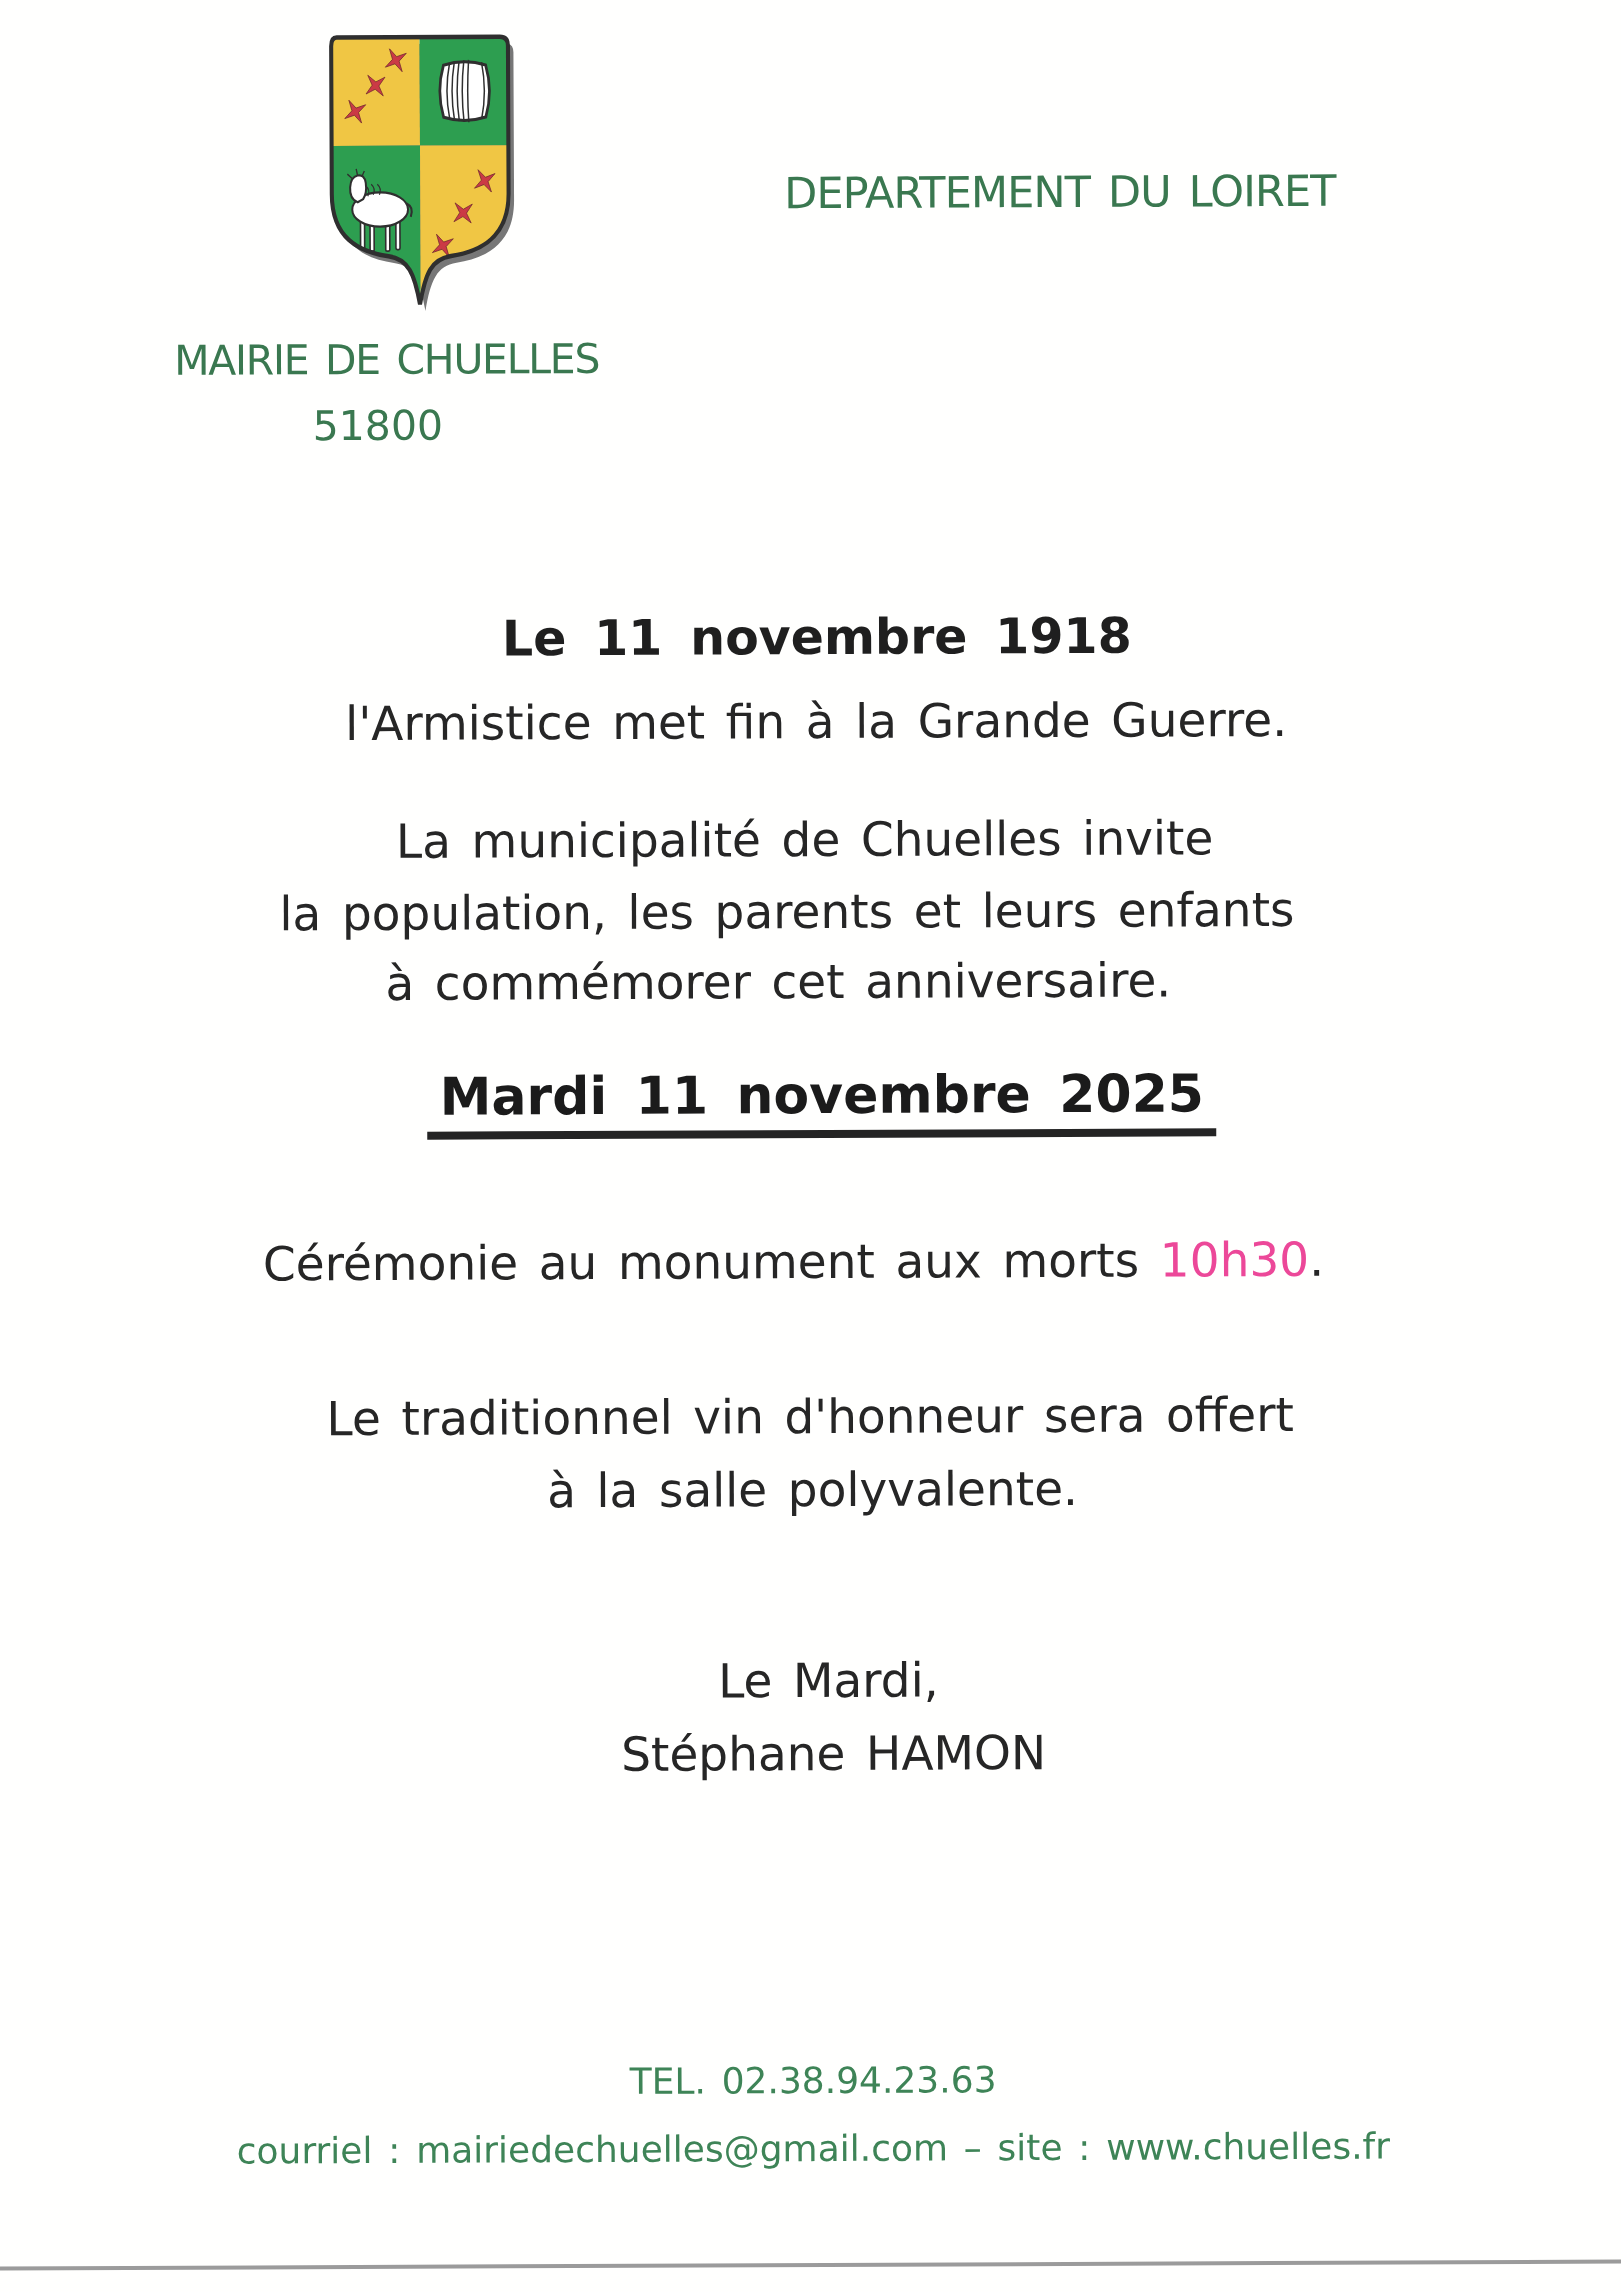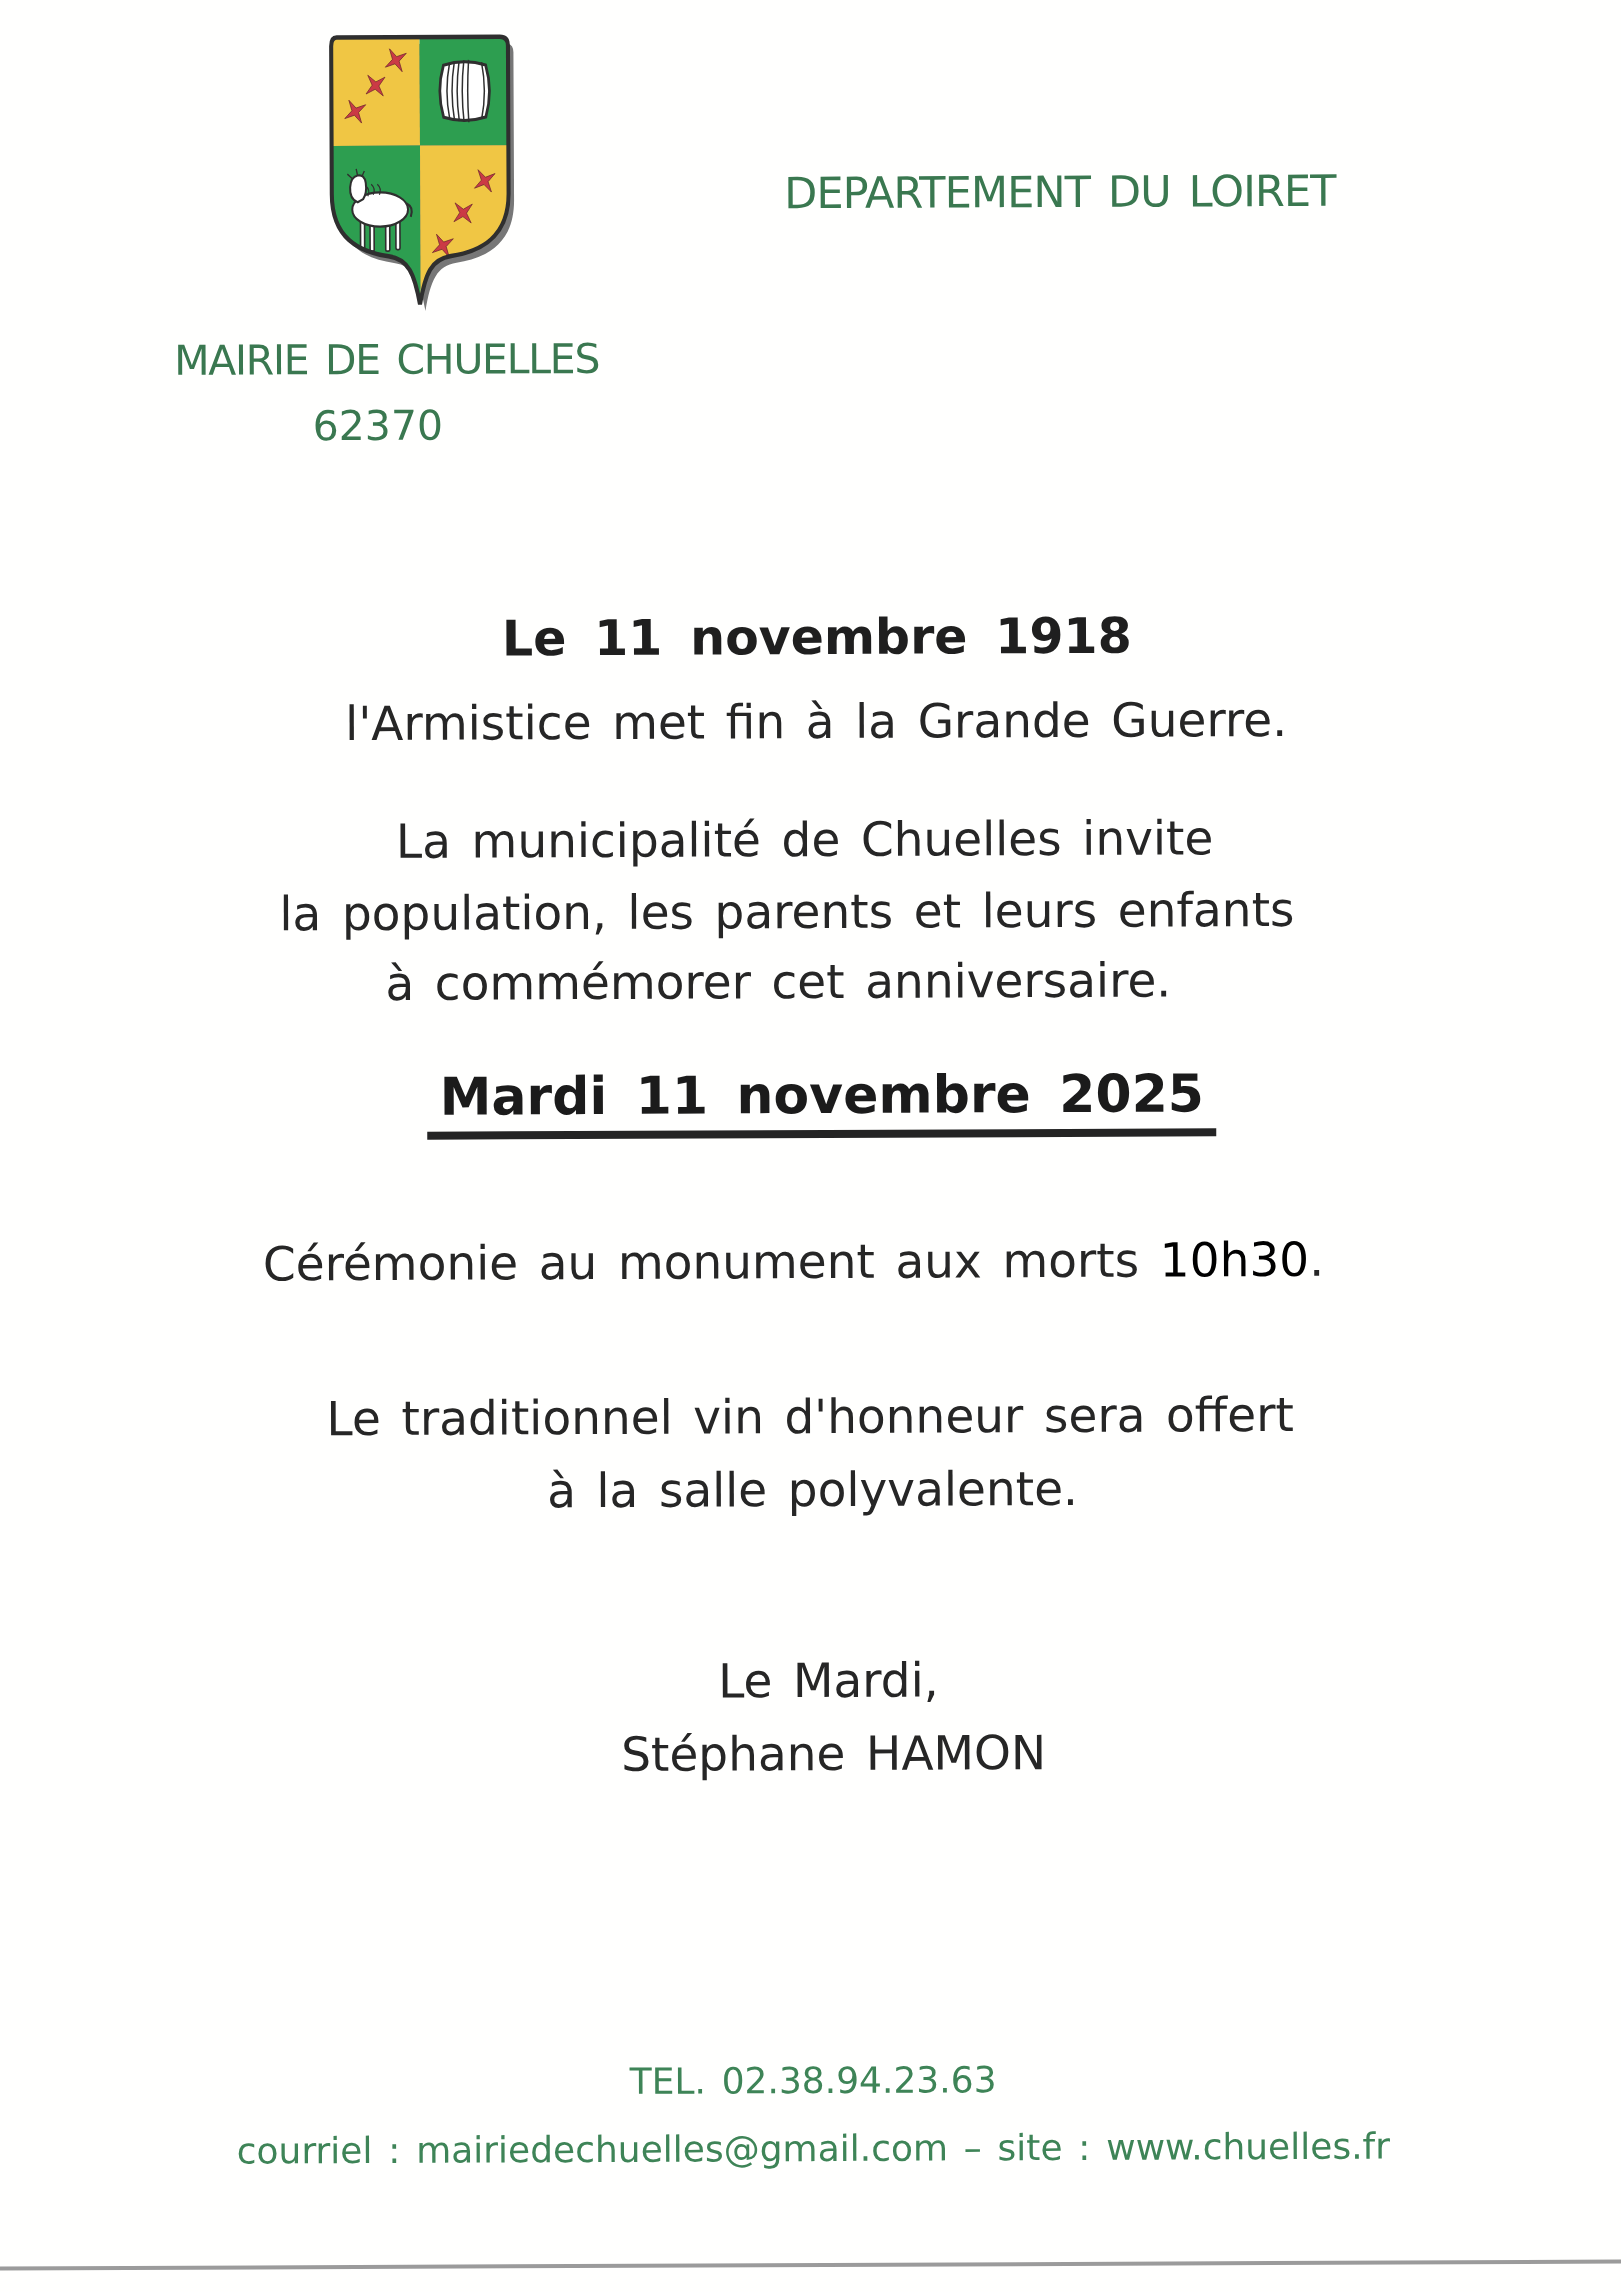--- a/index.html
+++ b/index.html
@@ -38,21 +38,21 @@
   .l-inv1   { left:806px; top:816px;  }
   .l-inv2   { left:788px; top:888px;  }
   .l-inv3   { left:779px; top:958px; }
   .l-date   { left:822px; top:1069px; font-size:52px; font-weight:bold; word-spacing:0.2em; color:#1b1b1b;
               padding:0 12.5px 9px 12.5px; border-bottom:8px solid #242424; }
   .l-cere   { left:793px; top:1238px; }
   .l-vin1   { left:809px; top:1393px; }
   .l-vin2   { left:811px; top:1466px; }
   .l-sig1   { left:826px; top:1657px; }
   .l-sig2   { left:831px; top:1730px; }
-  .red      { color:#000000; }
+  .red      { color:#ec4899; }
   
   .tel      { left:809px; top:2063px; font-size:36px; color:#3e8457; }
   .courriel { left:809px; top:2131px; font-size:36px; color:#3e8457; }
   .scan-edge {
     position:absolute; left:-22.4px; top:2263px;
     width:1675px; height:3.6px;
     background:#9b9b9b;
   }
 </style>
 </head>
@@ -114,21 +114,21 @@
           <path d="M72,214 q7,6 3,14 M80,212 q7,6 3,14 M89,212 q7,6 3,14" fill="none" stroke="#2f2f2f" stroke-width="1.8"></path>
           <path d="M132,238 q11,5 6,18" fill="none" stroke="#2f2f2f" stroke-width="3"></path>
         </g>
       </g>
 
       <path d="M30,14 H270 Q282,14 282,26 V225 C282,284 241,303 197,309 C168,313 159,332 151,374 C143,332 134,313 105,309 C61,303 22,284 22,225 V26 Q22,14 30,14 Z" fill="none" stroke="#2f2f2f" stroke-width="6"></path>
     </svg>
 
     <div class="cline dept">DEPARTEMENT DU LOIRET</div>
     <div class="cline mairie">MAIRIE DE CHUELLES</div>
-    <div class="cline postal">62370</div>
+    <div class="cline postal">51800</div>
 
     <div class="cline l-title1">Le 11 novembre 1918</div>
     <div class="cline l-title2">l'Armistice met fin à la Grande Guerre.</div>
 
     <div class="cline l-inv1">La municipalité de Chuelles invite</div>
     <div class="cline l-inv2">la population, les parents et leurs enfants</div>
     <div class="cline l-inv3">à commémorer cet anniversaire.</div>
 
     <div class="cline l-date">Mardi 11 novembre 2025</div>
 

